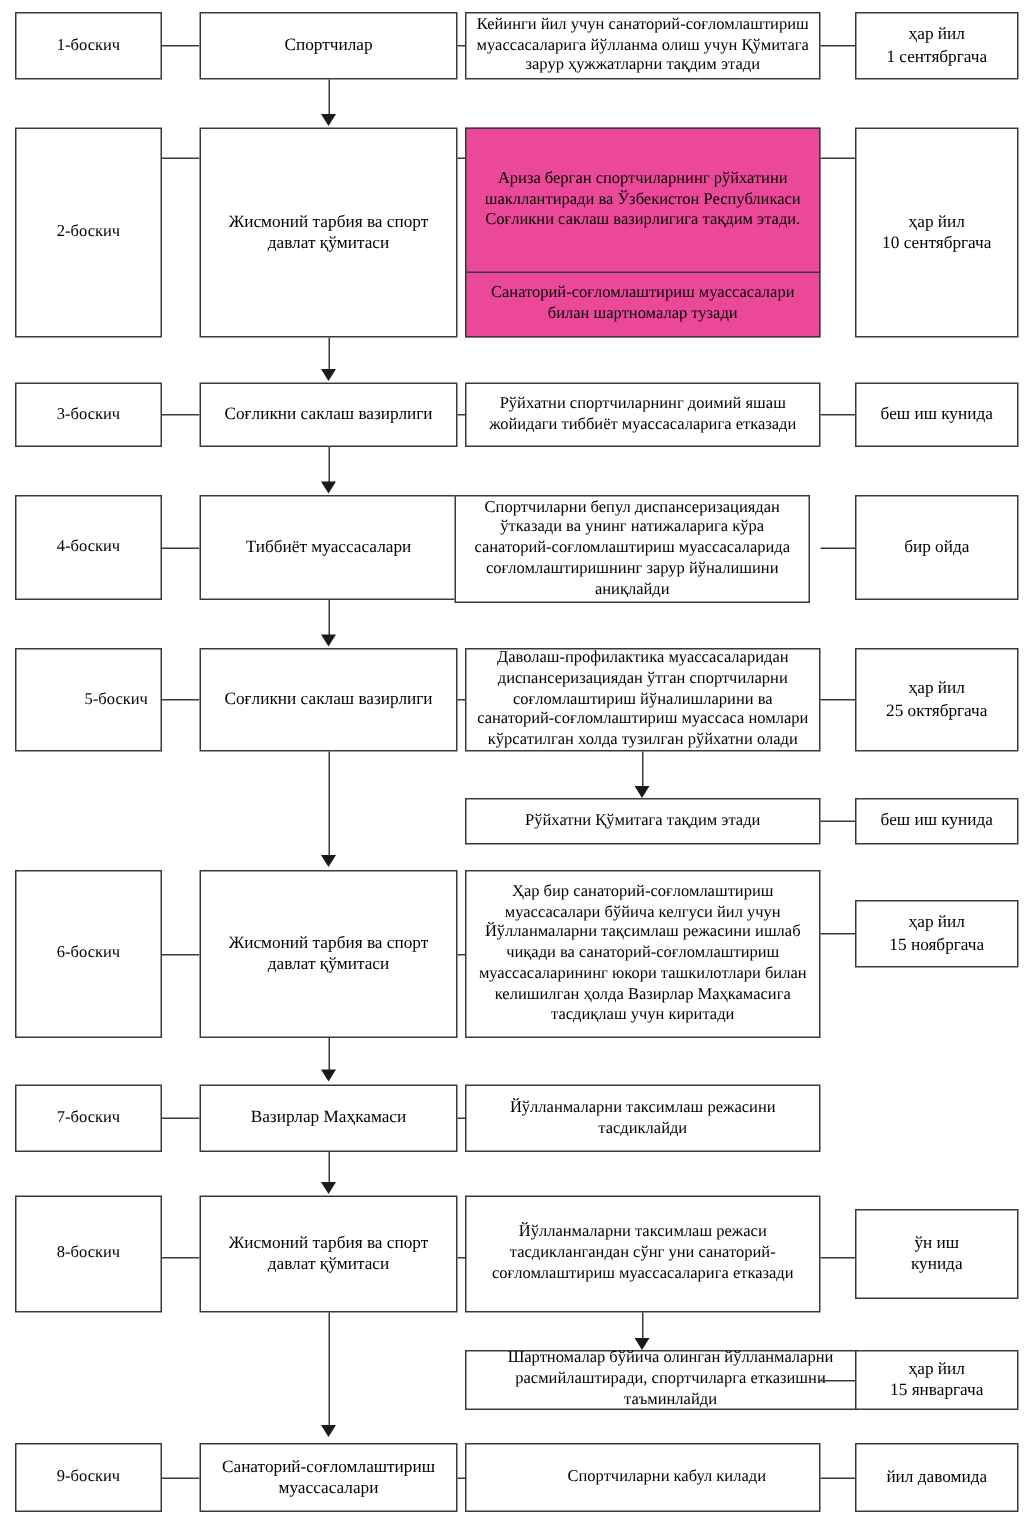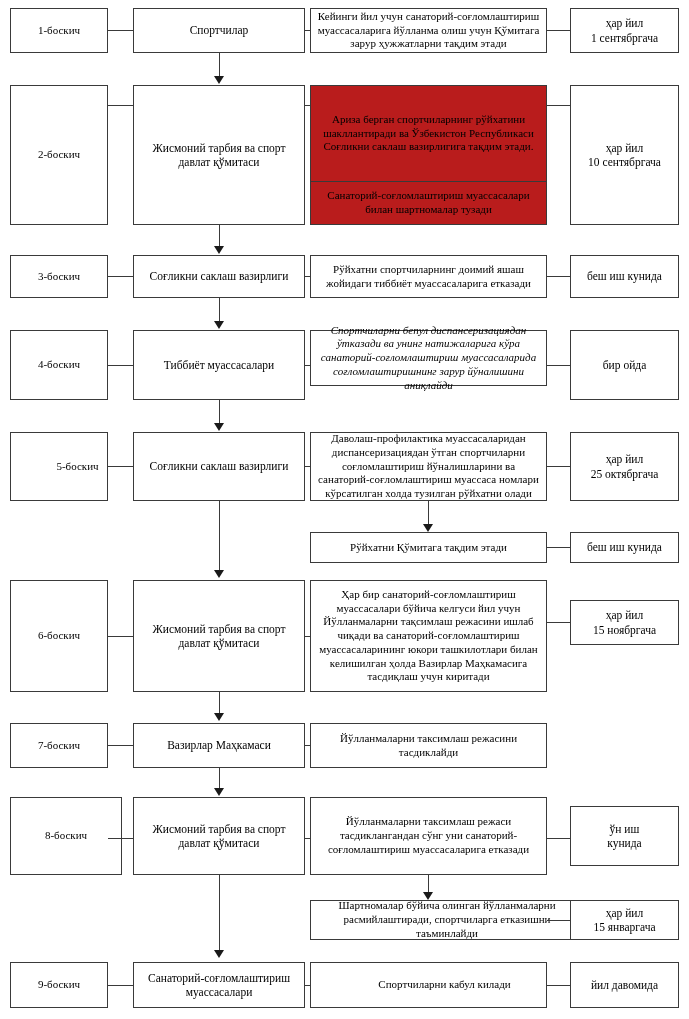--- a/index.html
+++ b/index.html
@@ -54,21 +54,21 @@
     width: 0;
     height: 0;
     border-left: 5px solid transparent;
     border-right: 5px solid transparent;
     border-top: 8px solid #1a1a1a;
   }
   .split-box {
     position: absolute;
     box-sizing: border-box;
     border: 1px solid #3a3a3a;
-    background: #b91c1c;
+    background: #ec4899;
     display: flex;
     flex-direction: column;
   }
   .split-top {
     flex: 1 1 auto;
     display: flex;
     align-items: center;
     justify-content: center;
     text-align: center;
     padding: 2px 4px;
@@ -158,21 +158,21 @@
   <div class="arrow-head" style="left:214px; top:321px;"></div>
 
   <div class="box stage" style="left:10px; top:330px; width:98px; height:70px;">
     <span class="txt">4-боскич</span>
   </div>
   <div class="connector h-conn" style="left:108px; top:365px; width:25px;"></div>
   <div class="box org" style="left:133px; top:330px; width:172px; height:70px;">
     <span class="txt">Тиббиёт муассасалари</span>
   </div>
   <div class="connector h-conn" style="left:305px; top:365px; width:5px;"></div>
-  <div class="box action" style="left:310px; top:330px; width:237px; height:56px;font-style:italic;">
+  <div class="box action" style="left:303px; top:330px; width:237px; height:72px;">
     <span class="txt">Спортчиларни бепул диспансеризациядан ўтказади ва унинг натижаларига кўра санаторий-соғломлаштириш муассасаларида соғломлаштиришнинг зарур йўналишини аниқлайди</span>
   </div>
   <div class="connector h-conn" style="left:547px; top:365px; width:23px;"></div>
   <div class="box term" style="left:570px; top:330px; width:109px; height:70px;">
     <span class="txt">бир ойда</span>
   </div>
 
   <div class="arrow-line" style="left:219px; top:400px; height:24px;"></div>
   <div class="arrow-head" style="left:214px; top:423px;"></div>
 
@@ -235,21 +235,21 @@
     <span class="txt">Вазирлар Маҳкамаси</span>
   </div>
   <div class="connector h-conn" style="left:305px; top:745px; width:5px;"></div>
   <div class="box action" style="left:310px; top:723px; width:237px; height:45px;align-items:center;">
     <span class="txt">Йўлланмаларни таксимлаш режасини тасдиклайди</span>
   </div>
 
   <div class="arrow-line" style="left:219px; top:768px; height:22px;"></div>
   <div class="arrow-head" style="left:214px; top:788px;"></div>
 
-  <div class="box stage" style="left:10px; top:797px; width:112px; height:78px;">
+  <div class="box stage" style="left:10px; top:797px; width:98px; height:78px;">
     <span class="txt">8-боскич</span>
   </div>
   <div class="connector h-conn" style="left:108px; top:838px; width:25px;"></div>
   <div class="box org" style="left:133px; top:797px; width:172px; height:78px;">
     <span class="txt">Жисмоний тарбия ва спорт давлат қўмитаси</span>
   </div>
   <div class="connector h-conn" style="left:305px; top:838px; width:5px;"></div>
   <div class="box action" style="left:310px; top:797px; width:237px; height:78px;">
     <span class="txt">Йўлланмаларни таксимлаш режаси тасдиклангандан сўнг уни санаторий-соғломлаштириш муассасаларига етказади</span>
   </div>

